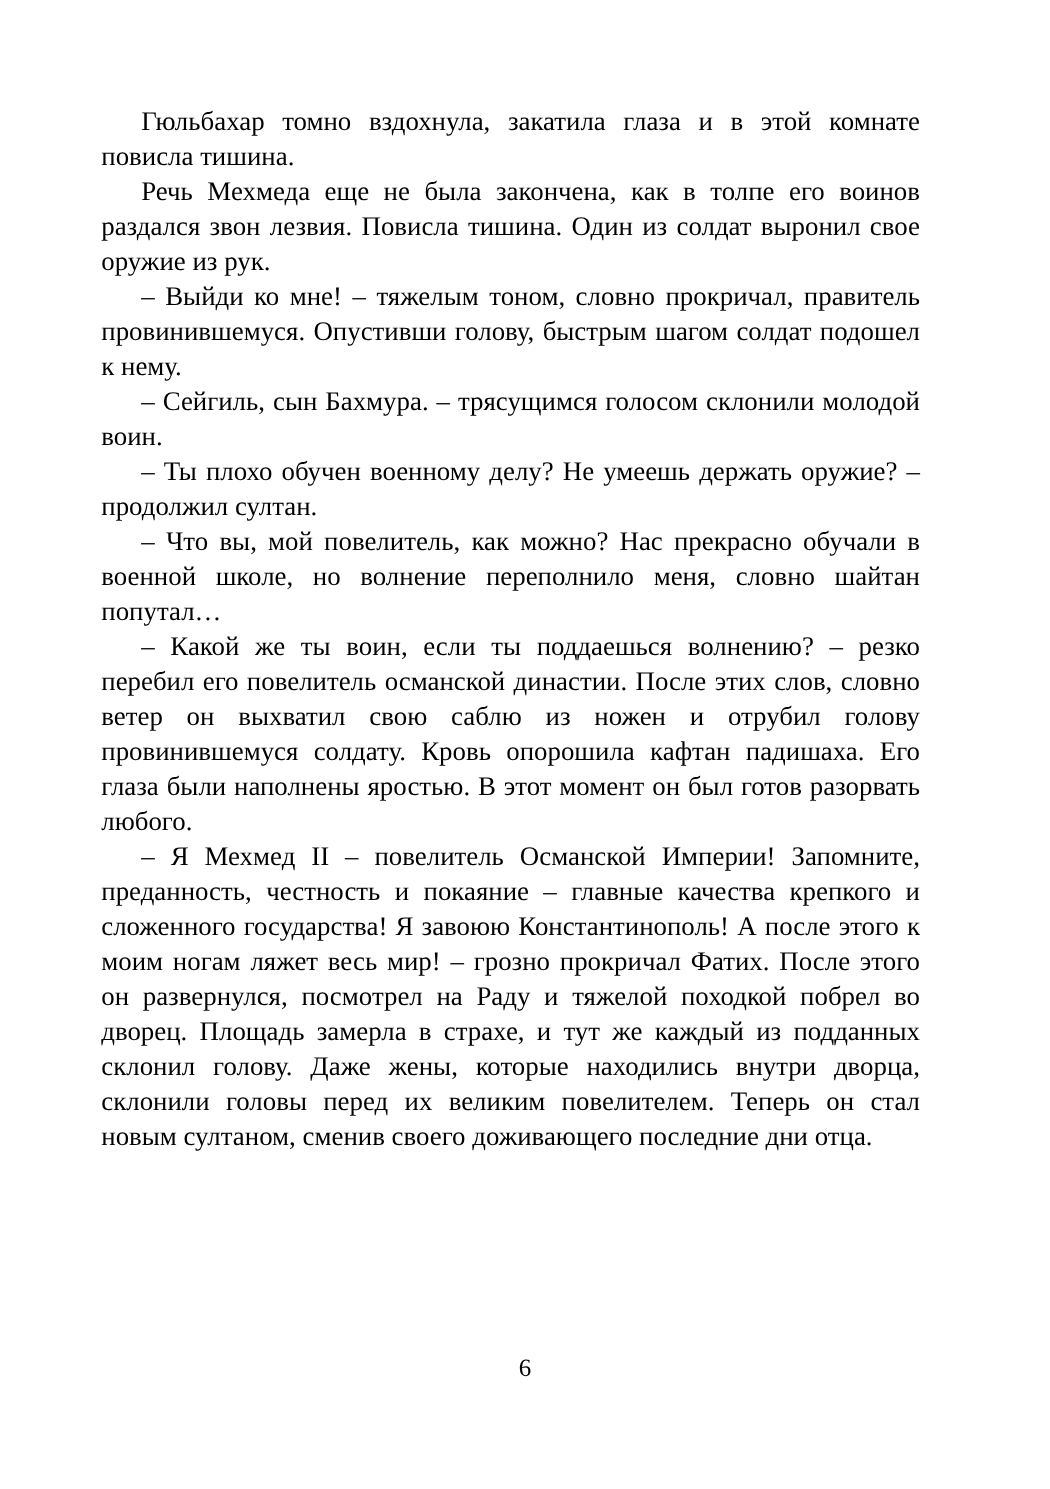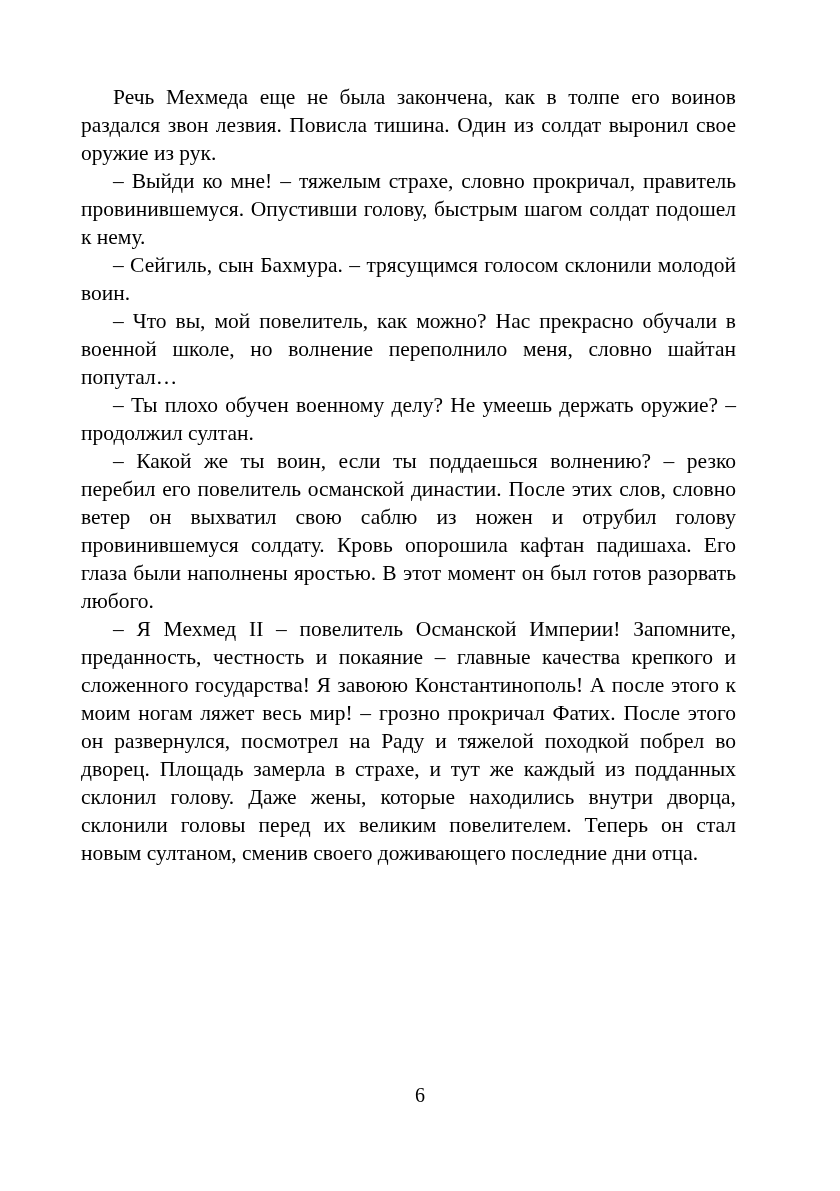--- a/index.html
+++ b/index.html
@@ -45,22 +45,23 @@
     text-align: center;
     font-size: 20px;
     line-height: 24px;
   }
 </style>
 </head>
 <body>
 
 <div class="page">
   <div class="text-block">
+    <p>Гюльбахар томно вздохнула, закатила глаза и в этой комнате повисла тишина.</p>
     <p>Речь Мехмеда еще не была закончена, как в толпе его воинов раздался звон лезвия. Повисла тишина. Один из солдат выронил свое оружие из рук.</p>
-    <p>– Выйди ко мне! – тяжелым страхе, словно прокричал, правитель провинившемуся. Опустивши голову, быстрым шагом солдат подошел к нему.</p>
+    <p>– Выйди ко мне! – тяжелым тоном, словно прокричал, правитель провинившемуся. Опустивши голову, быстрым шагом солдат подошел к нему.</p>
     <p>– Сейгиль, сын Бахмура. – трясущимся голосом склонили молодой воин.</p>
+    <p>– Ты плохо обучен военному делу? Не умеешь держать оружие? – продолжил султан.</p>
     <p>– Что вы, мой повелитель, как можно? Нас прекрасно обучали в военной школе, но волнение переполнило меня, словно шайтан попутал…</p>
-    <p>– Ты плохо обучен военному делу? Не умеешь держать оружие? – продолжил султан.</p>
     <p>– Какой же ты воин, если ты поддаешься волнению? – резко перебил его повелитель османской династии. После этих слов, словно ветер он выхватил свою саблю из ножен и отрубил голову провинившемуся солдату. Кровь опорошила кафтан падишаха. Его глаза были наполнены яростью. В этот момент он был готов разорвать любого.</p>
     <p>– Я Мехмед II – повелитель Османской Империи! Запомните, преданность, честность и покаяние – главные качества крепкого и сложенного государства! Я завоюю Константинополь! А после этого к моим ногам ляжет весь мир! – грозно прокричал Фатих. После этого он развернулся, посмотрел на Раду и тяжелой походкой побрел во дворец. Площадь замерла в страхе, и тут же каждый из подданных склонил голову. Даже жены, которые находились внутри дворца, склонили головы перед их великим повелителем. Теперь он стал новым султаном, сменив своего доживающего последние дни отца.</p>
   </div>
   <div class="page-number">6</div>
 </div>
 
 </body></html>

